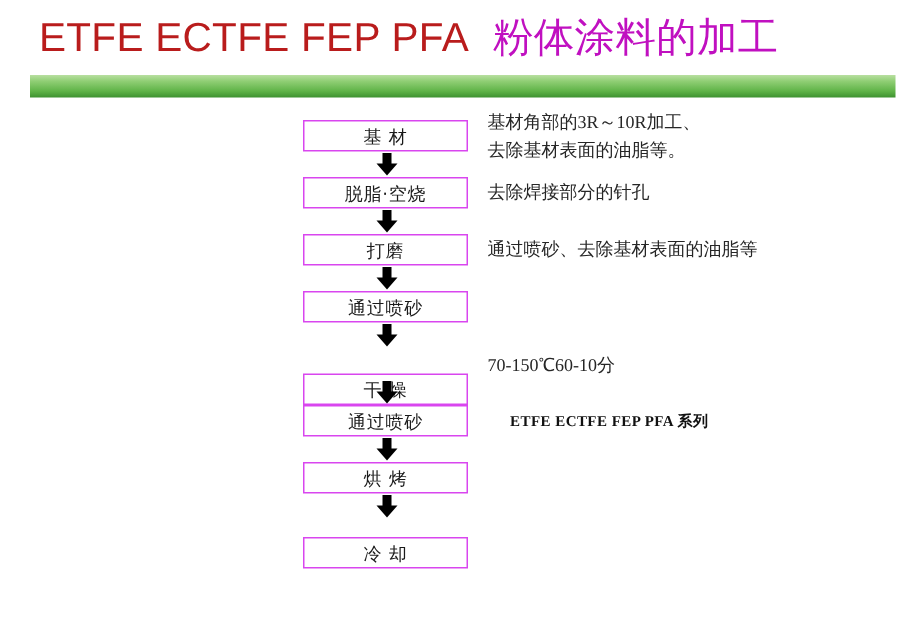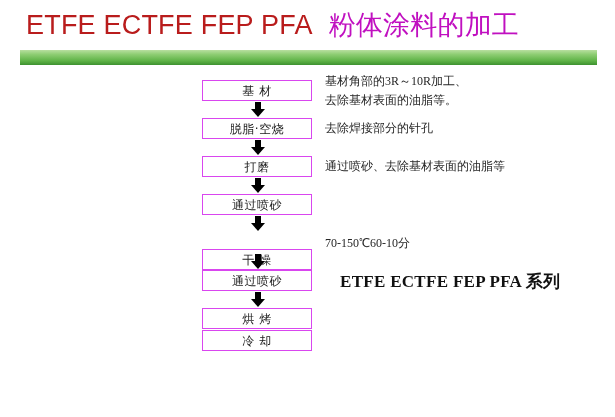--- a/index.html
+++ b/index.html
@@ -107,21 +107,21 @@
   .note {
     position: absolute;
     font-family: Liberation Serif, serif;
     font-size: 12px;
     color: #262626;
     white-space: nowrap;
     line-height: 17px;
   }
   .note.bold {
     font-weight: bold;
-    font-size: 17px;
+    font-size: 10px;
     color: #111111;
     letter-spacing: 0.3px;
   }
 </style>
 </head>
 <body>
 
 <div id="title">
   <span class="latin">ETFE ECTFE FEP PFA</span><span class="cjk">粉体涂料的加工</span>
 </div>
@@ -179,21 +179,21 @@
   </div>
 
   <div class="fbox" style="top:228px">
     <span class="flabel">烘 烤</span>
   </div>
   <div class="farrow" style="top:250px">
     <span class="stem"></span>
     <span class="head"></span>
   </div>
 
-  <div class="fbox" style="top:250px">
+  <div class="fbox" style="top:278px">
     <span class="flabel">冷 却</span>
   </div>
 
 </div>
 
 <div class="note" style="left:325px; top:73px">基材角部的3R～10R加工、</div>
 
 <div class="note" style="left:325px; top:92px">去除基材表面的油脂等。</div>
 
 <div class="note" style="left:325px; top:120px">去除焊接部分的针孔</div>

